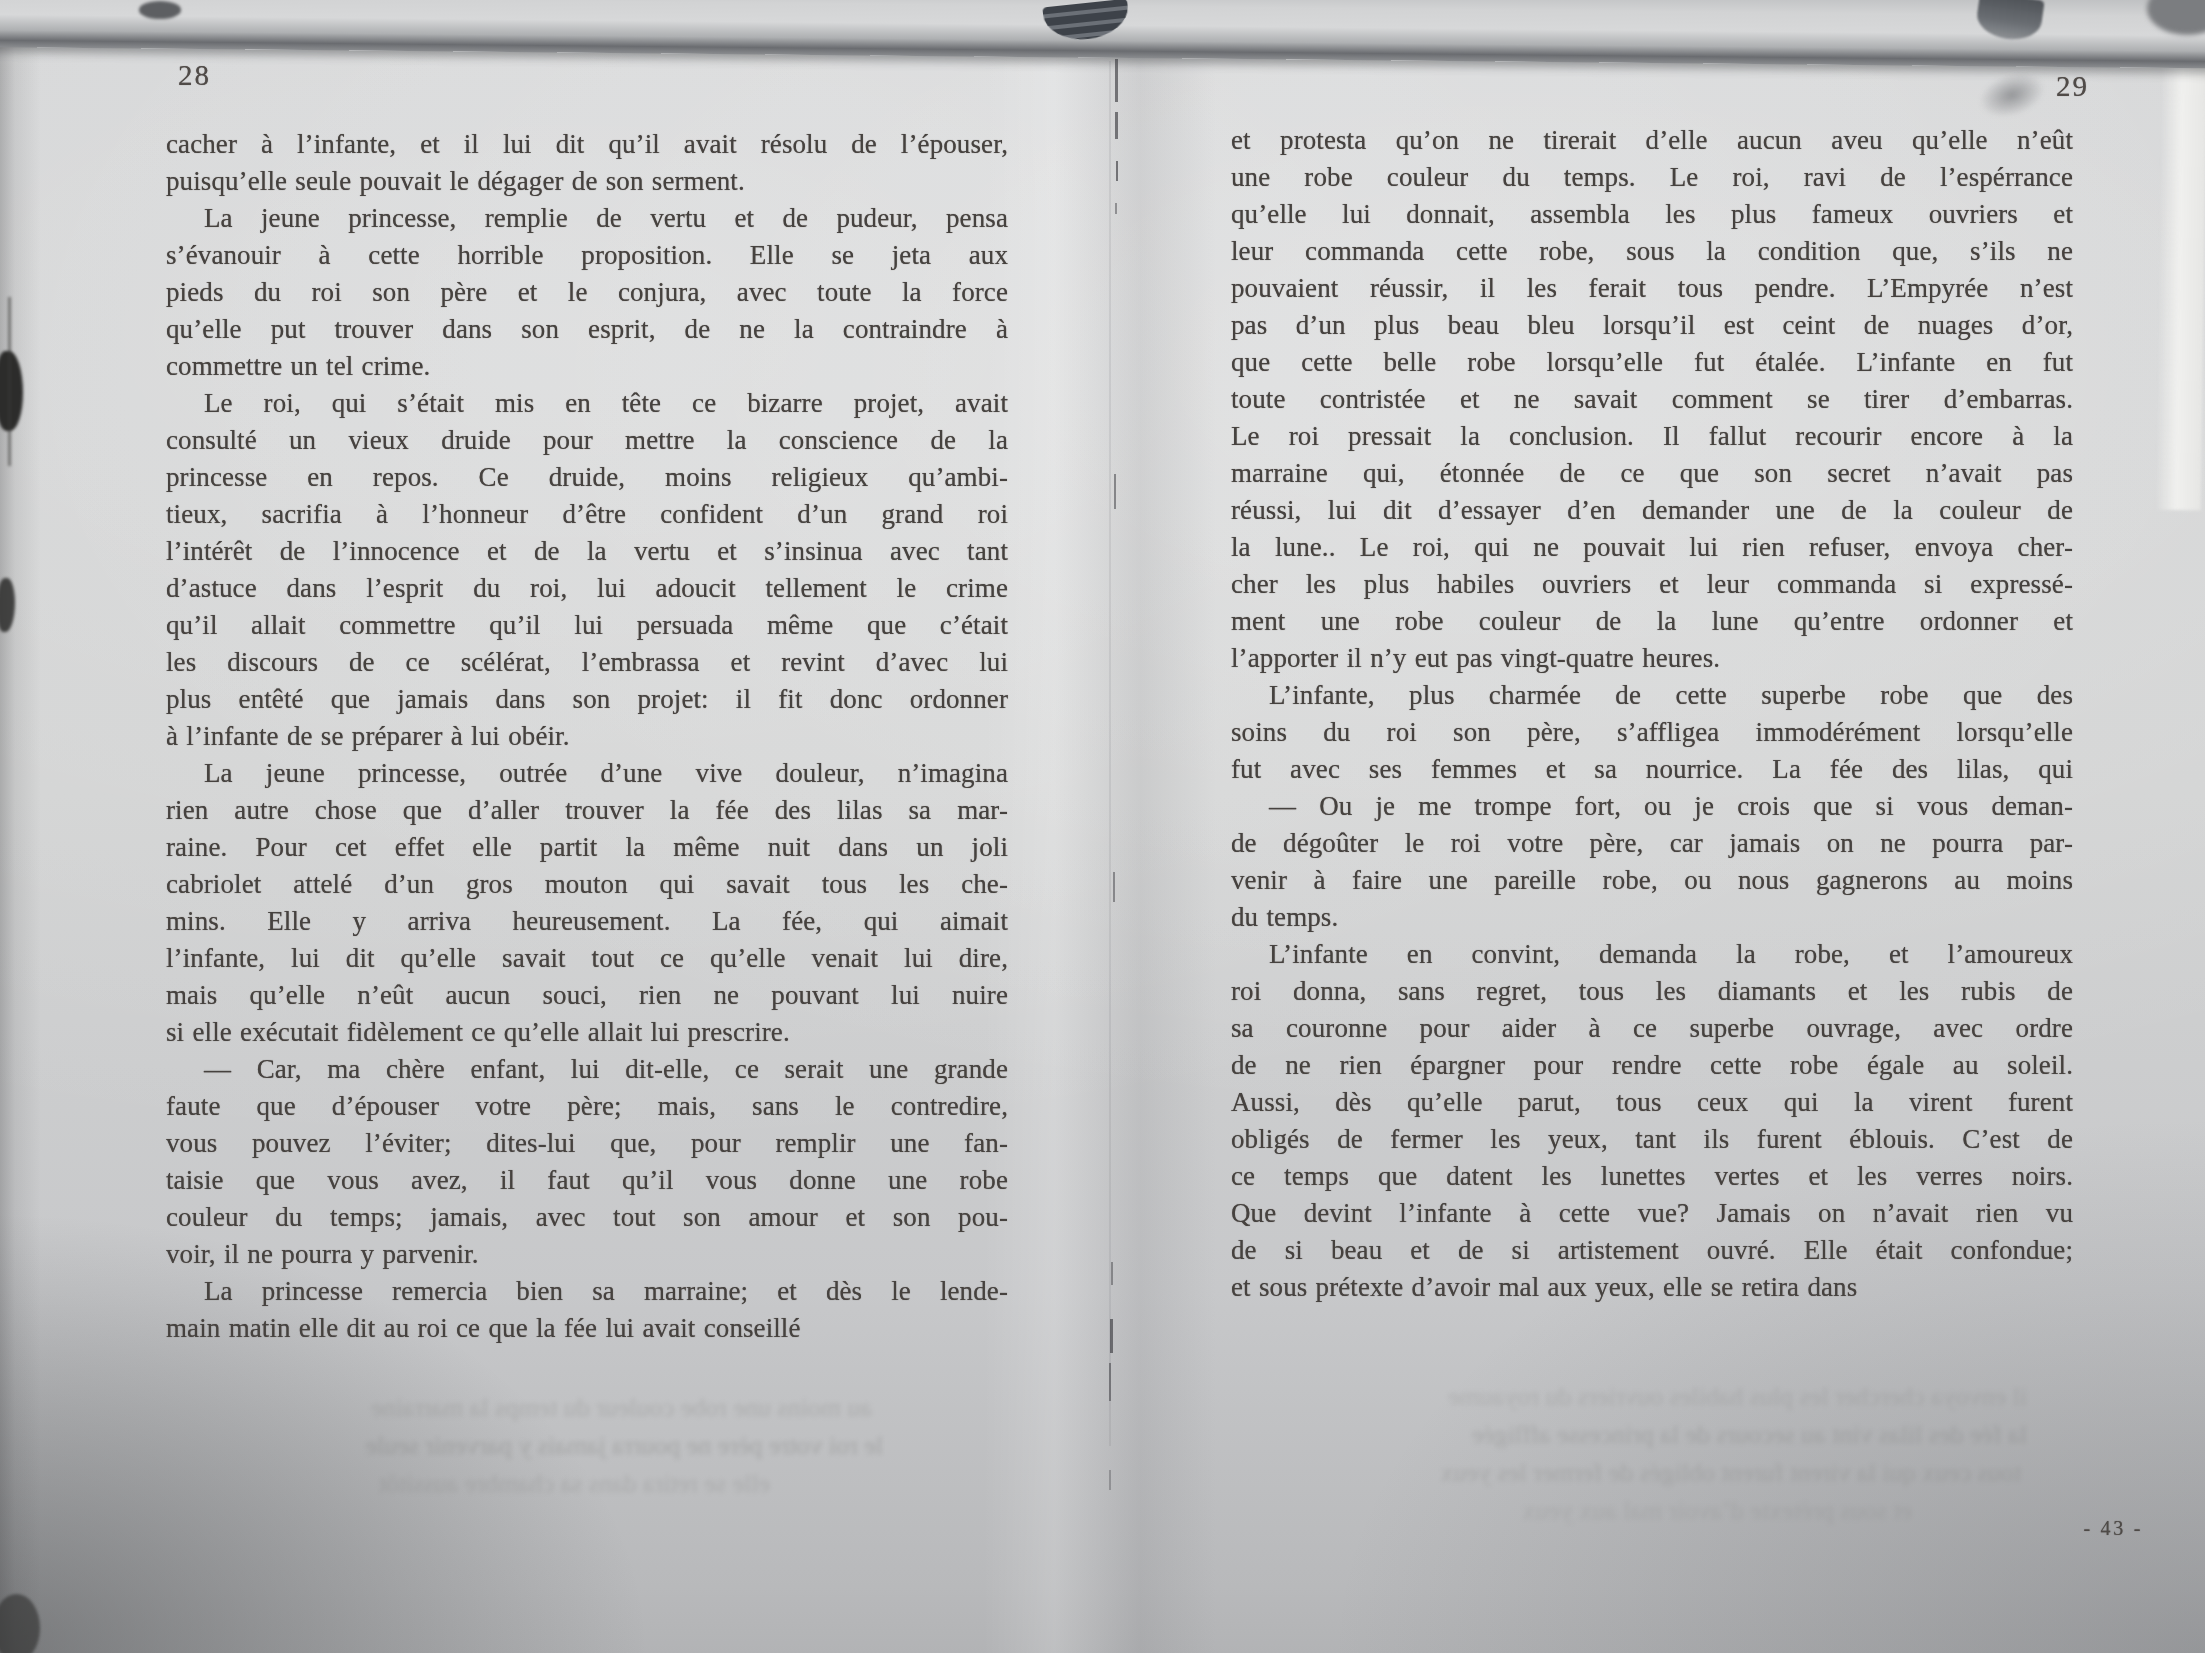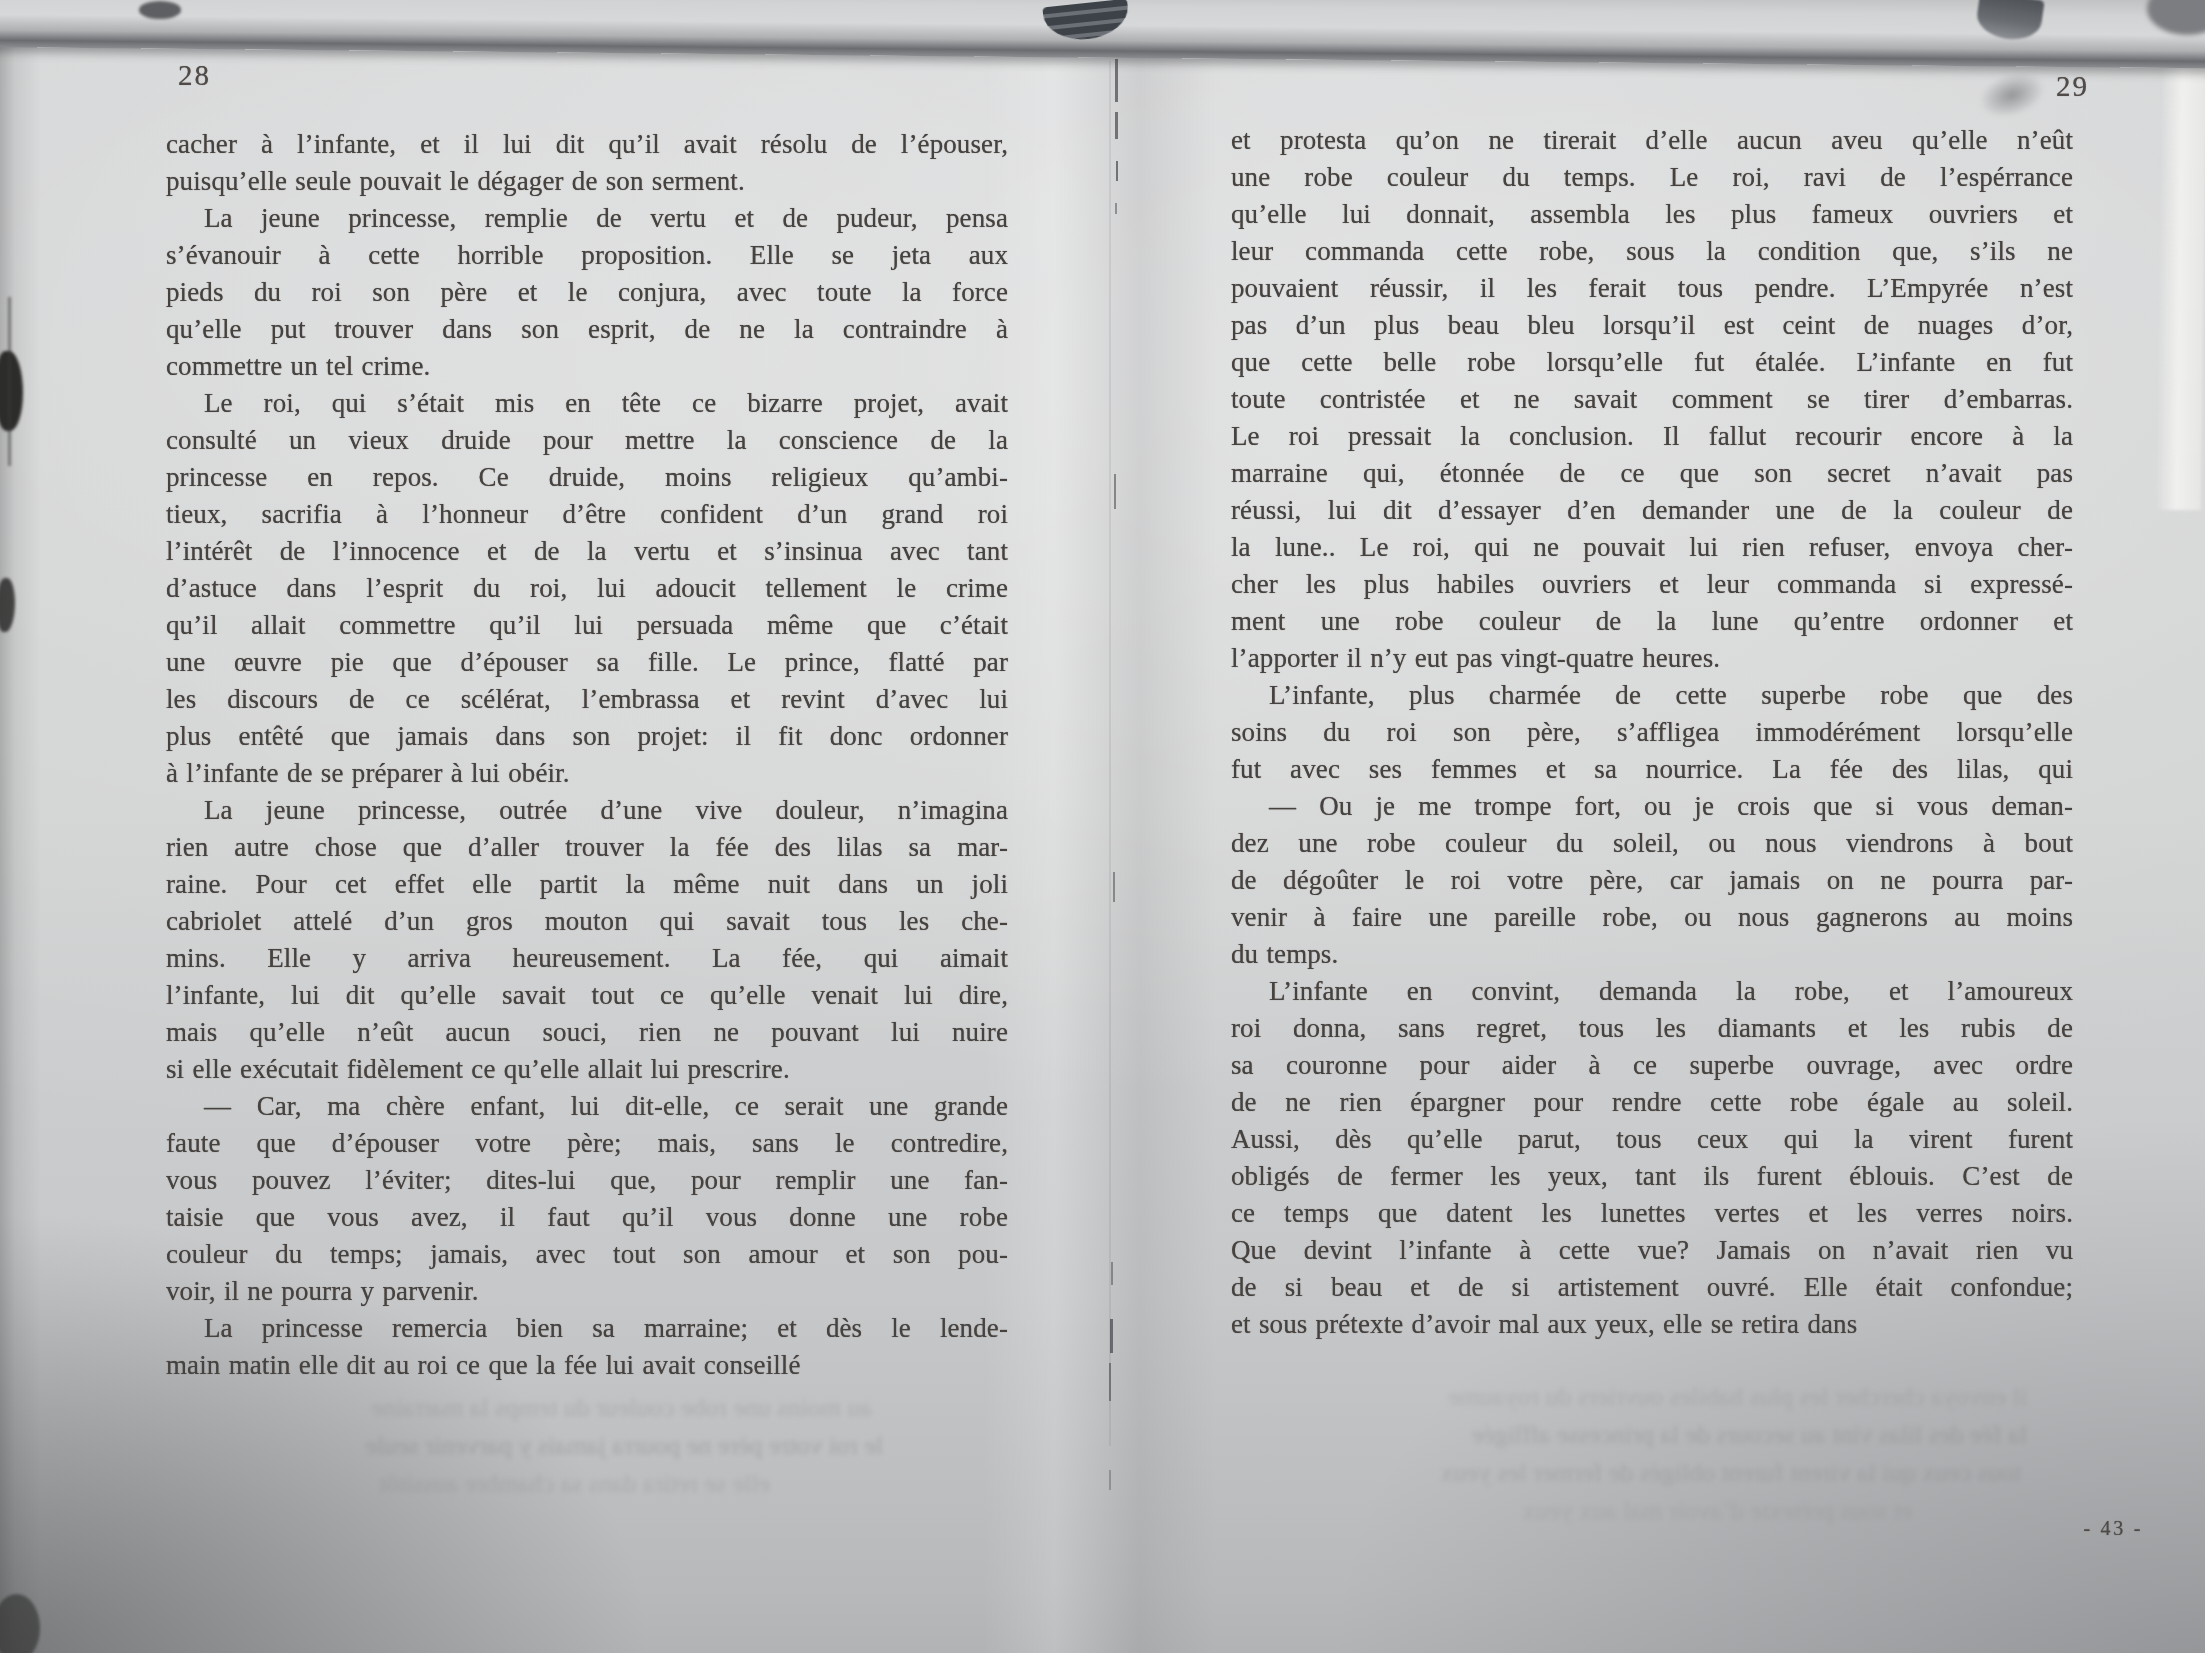--- a/index.html
+++ b/index.html
@@ -150,21 +150,20 @@
       <div class="line">pieds du roi son père et le conjura, avec toute la force</div>
       <div class="line">qu’elle put trouver dans son esprit, de ne la contraindre à</div>
       <div class="line end">commettre un tel crime.</div>
       <div class="line ind">Le roi, qui s’était mis en tête ce bizarre projet, avait</div>
       <div class="line">consulté un vieux druide pour mettre la conscience de la</div>
       <div class="line">princesse en repos. Ce druide, moins religieux qu’ambi-</div>
       <div class="line">tieux, sacrifia à l’honneur d’être confident d’un grand roi</div>
       <div class="line">l’intérêt de l’innocence et de la vertu et s’insinua avec tant</div>
       <div class="line">d’astuce dans l’esprit du roi, lui adoucit tellement le crime</div>
       <div class="line">qu’il allait commettre qu’il lui persuada même que c’était</div>
-      <div class="line">une œuvre pie que d’épouser sa fille. Le prince, flatté par</div>
       <div class="line">les discours de ce scélérat, l’embrassa et revint d’avec lui</div>
       <div class="line">plus entêté que jamais dans son projet: il fit donc ordonner</div>
       <div class="line end">à l’infante de se préparer à lui obéir.</div>
       <div class="line ind">La jeune princesse, outrée d’une vive douleur, n’imagina</div>
       <div class="line">rien autre chose que d’aller trouver la fée des lilas sa mar-</div>
       <div class="line">raine. Pour cet effet elle partit la même nuit dans un joli</div>
       <div class="line">cabriolet attelé d’un gros mouton qui savait tous les che-</div>
       <div class="line">mins. Elle y arriva heureusement. La fée, qui aimait</div>
       <div class="line">l’infante, lui dit qu’elle savait tout ce qu’elle venait lui dire,</div>
       <div class="line">mais qu’elle n’eût aucun souci, rien ne pouvant lui nuire</div>
@@ -193,21 +192,20 @@
       <div class="line">marraine qui, étonnée de ce que son secret n’avait pas</div>
       <div class="line">réussi, lui dit d’essayer d’en demander une de la couleur de</div>
       <div class="line">la lune.. Le roi, qui ne pouvait lui rien refuser, envoya cher-</div>
       <div class="line">cher les plus habiles ouvriers et leur commanda si expressé-</div>
       <div class="line">ment une robe couleur de la lune qu’entre ordonner et</div>
       <div class="line end">l’apporter il n’y eut pas vingt-quatre heures.</div>
       <div class="line ind">L’infante, plus charmée de cette superbe robe que des</div>
       <div class="line">soins du roi son père, s’affligea immodérément lorsqu’elle</div>
       <div class="line">fut avec ses femmes et sa nourrice. La fée des lilas, qui</div>
       <div class="line ind">— Ou je me trompe fort, ou je crois que si vous deman-</div>
-      <div class="line">dez une robe couleur du soleil, ou nous viendrons à bout</div>
       <div class="line">de dégoûter le roi votre père, car jamais on ne pourra par-</div>
       <div class="line">venir à faire une pareille robe, ou nous gagnerons au moins</div>
       <div class="line end">du temps.</div>
       <div class="line ind">L’infante en convint, demanda la robe, et l’amoureux</div>
       <div class="line">roi donna, sans regret, tous les diamants et les rubis de</div>
       <div class="line">sa couronne pour aider à ce superbe ouvrage, avec ordre</div>
       <div class="line">de ne rien épargner pour rendre cette robe égale au soleil.</div>
       <div class="line">Aussi, dès qu’elle parut, tous ceux qui la virent furent</div>
       <div class="line">obligés de fermer les yeux, tant ils furent éblouis. C’est de</div>
       <div class="line">ce temps que datent les lunettes vertes et les verres noirs.</div>

